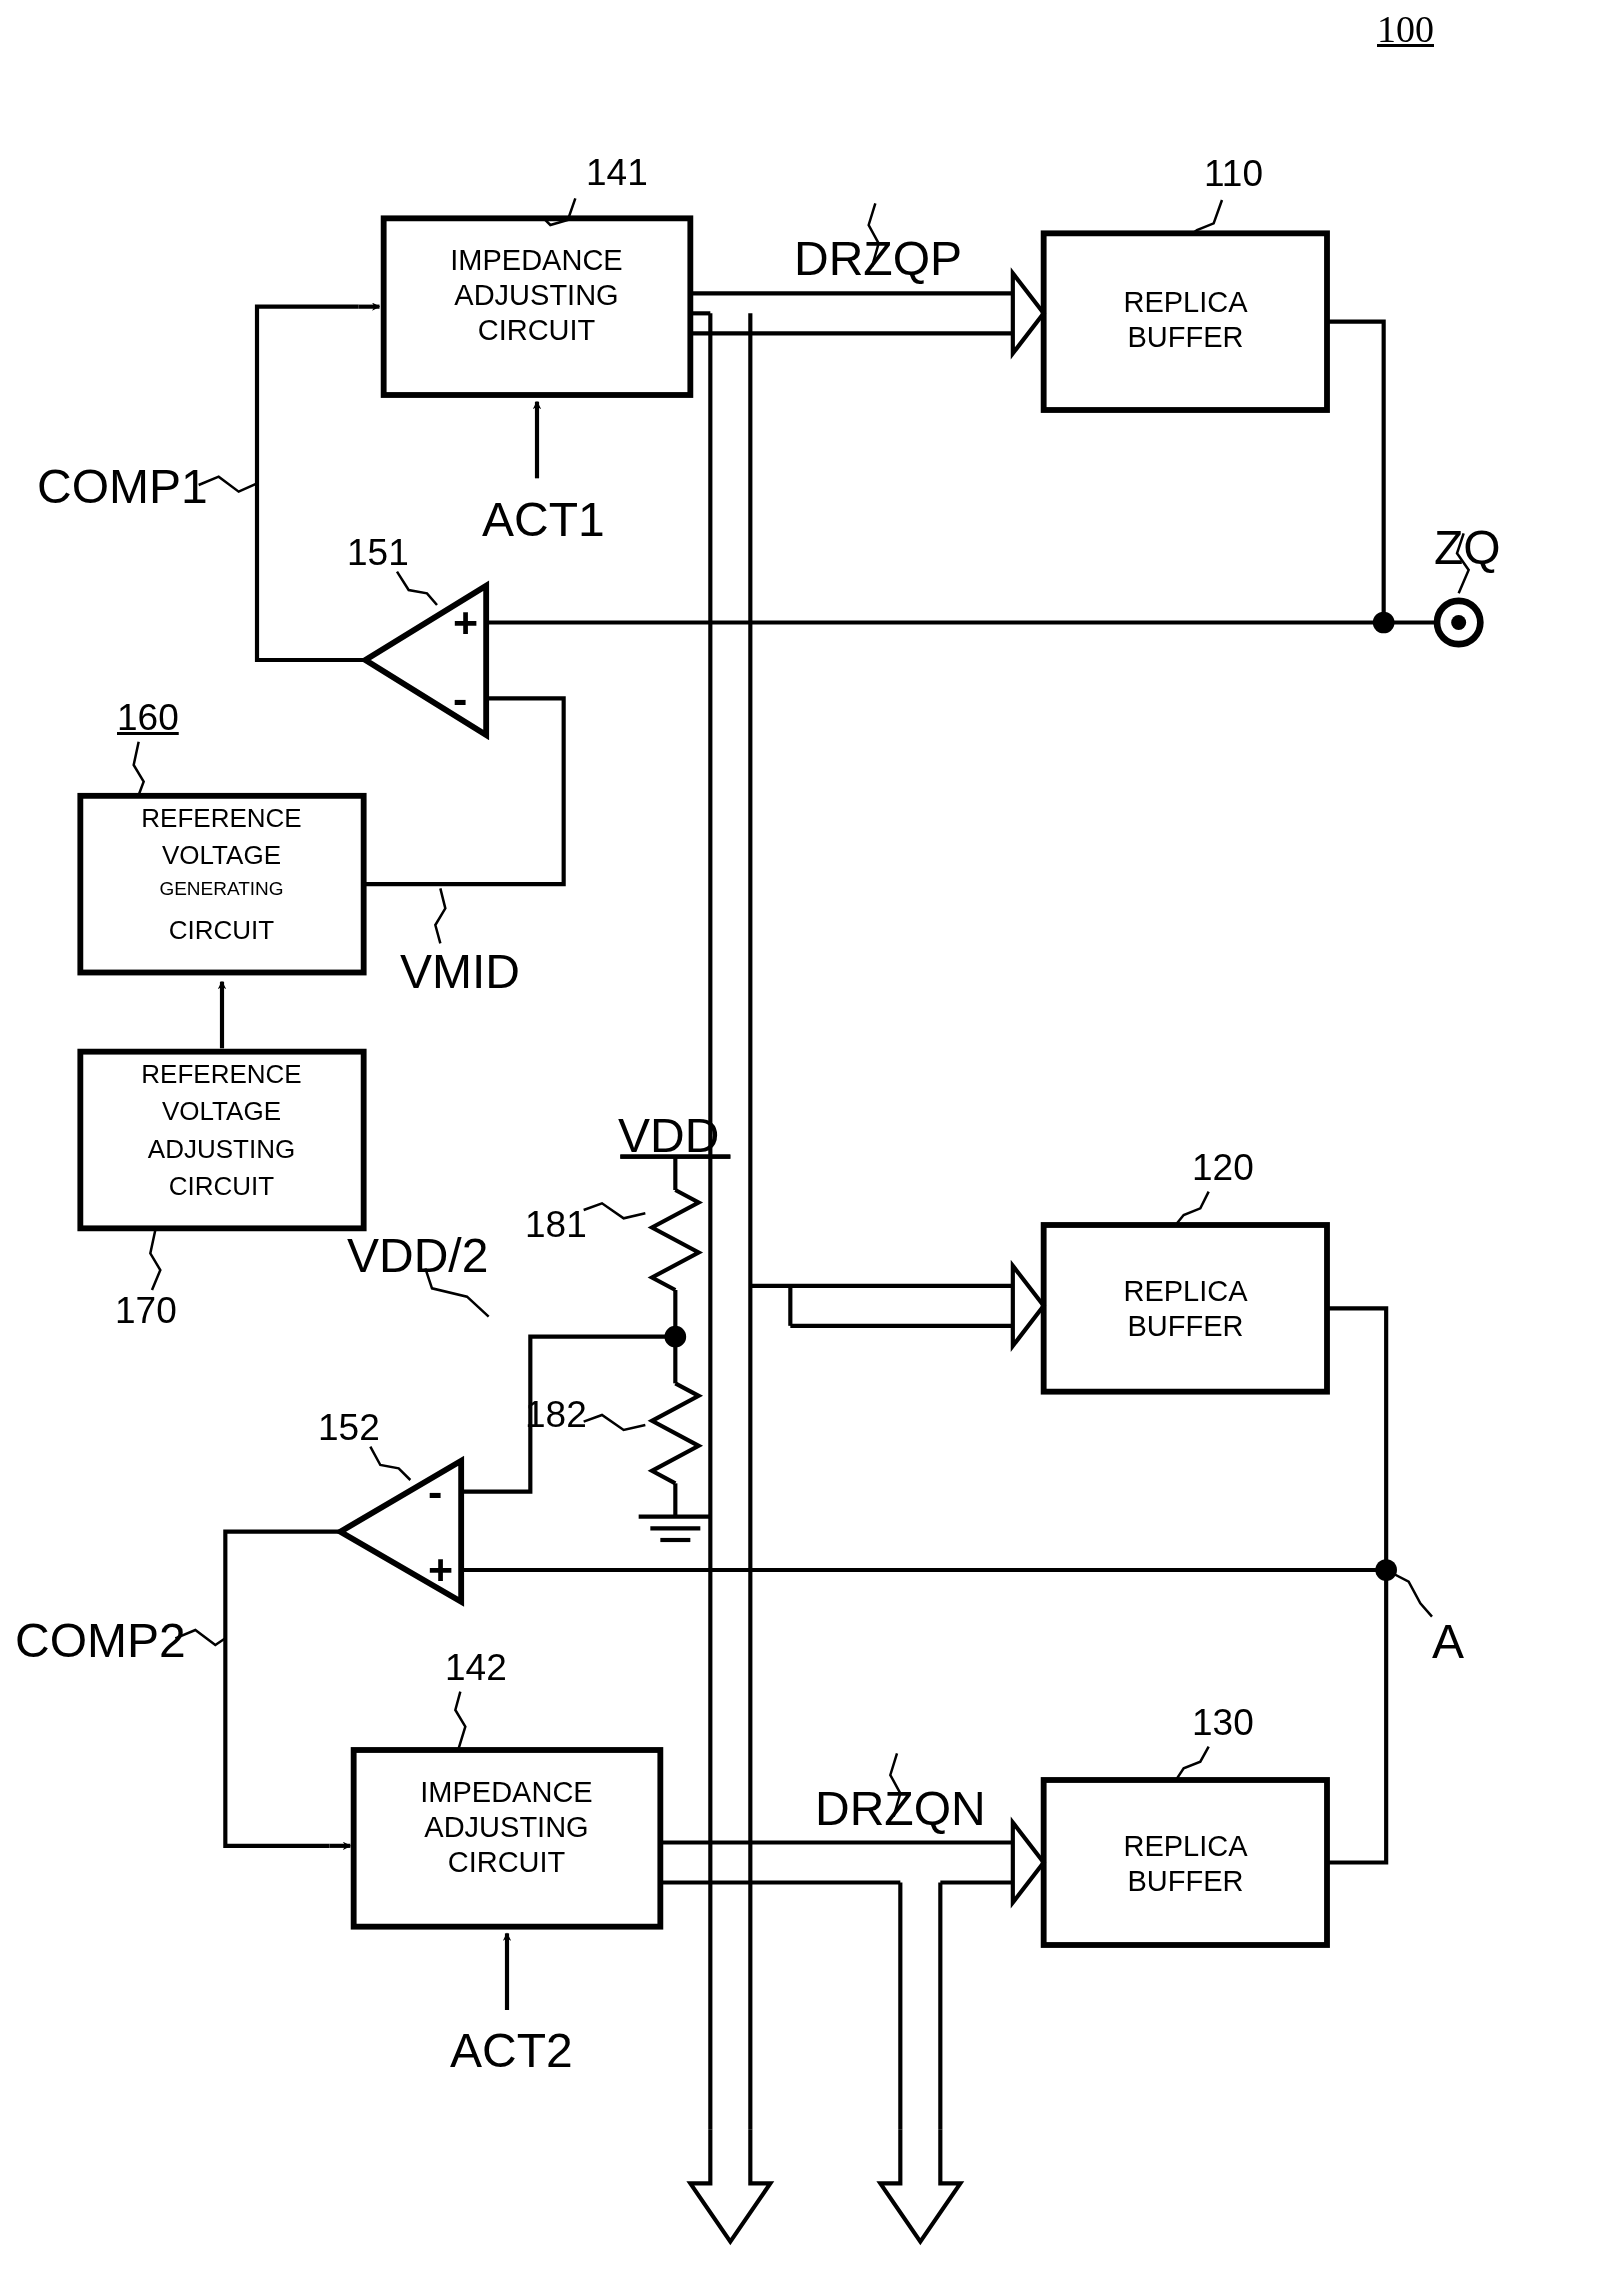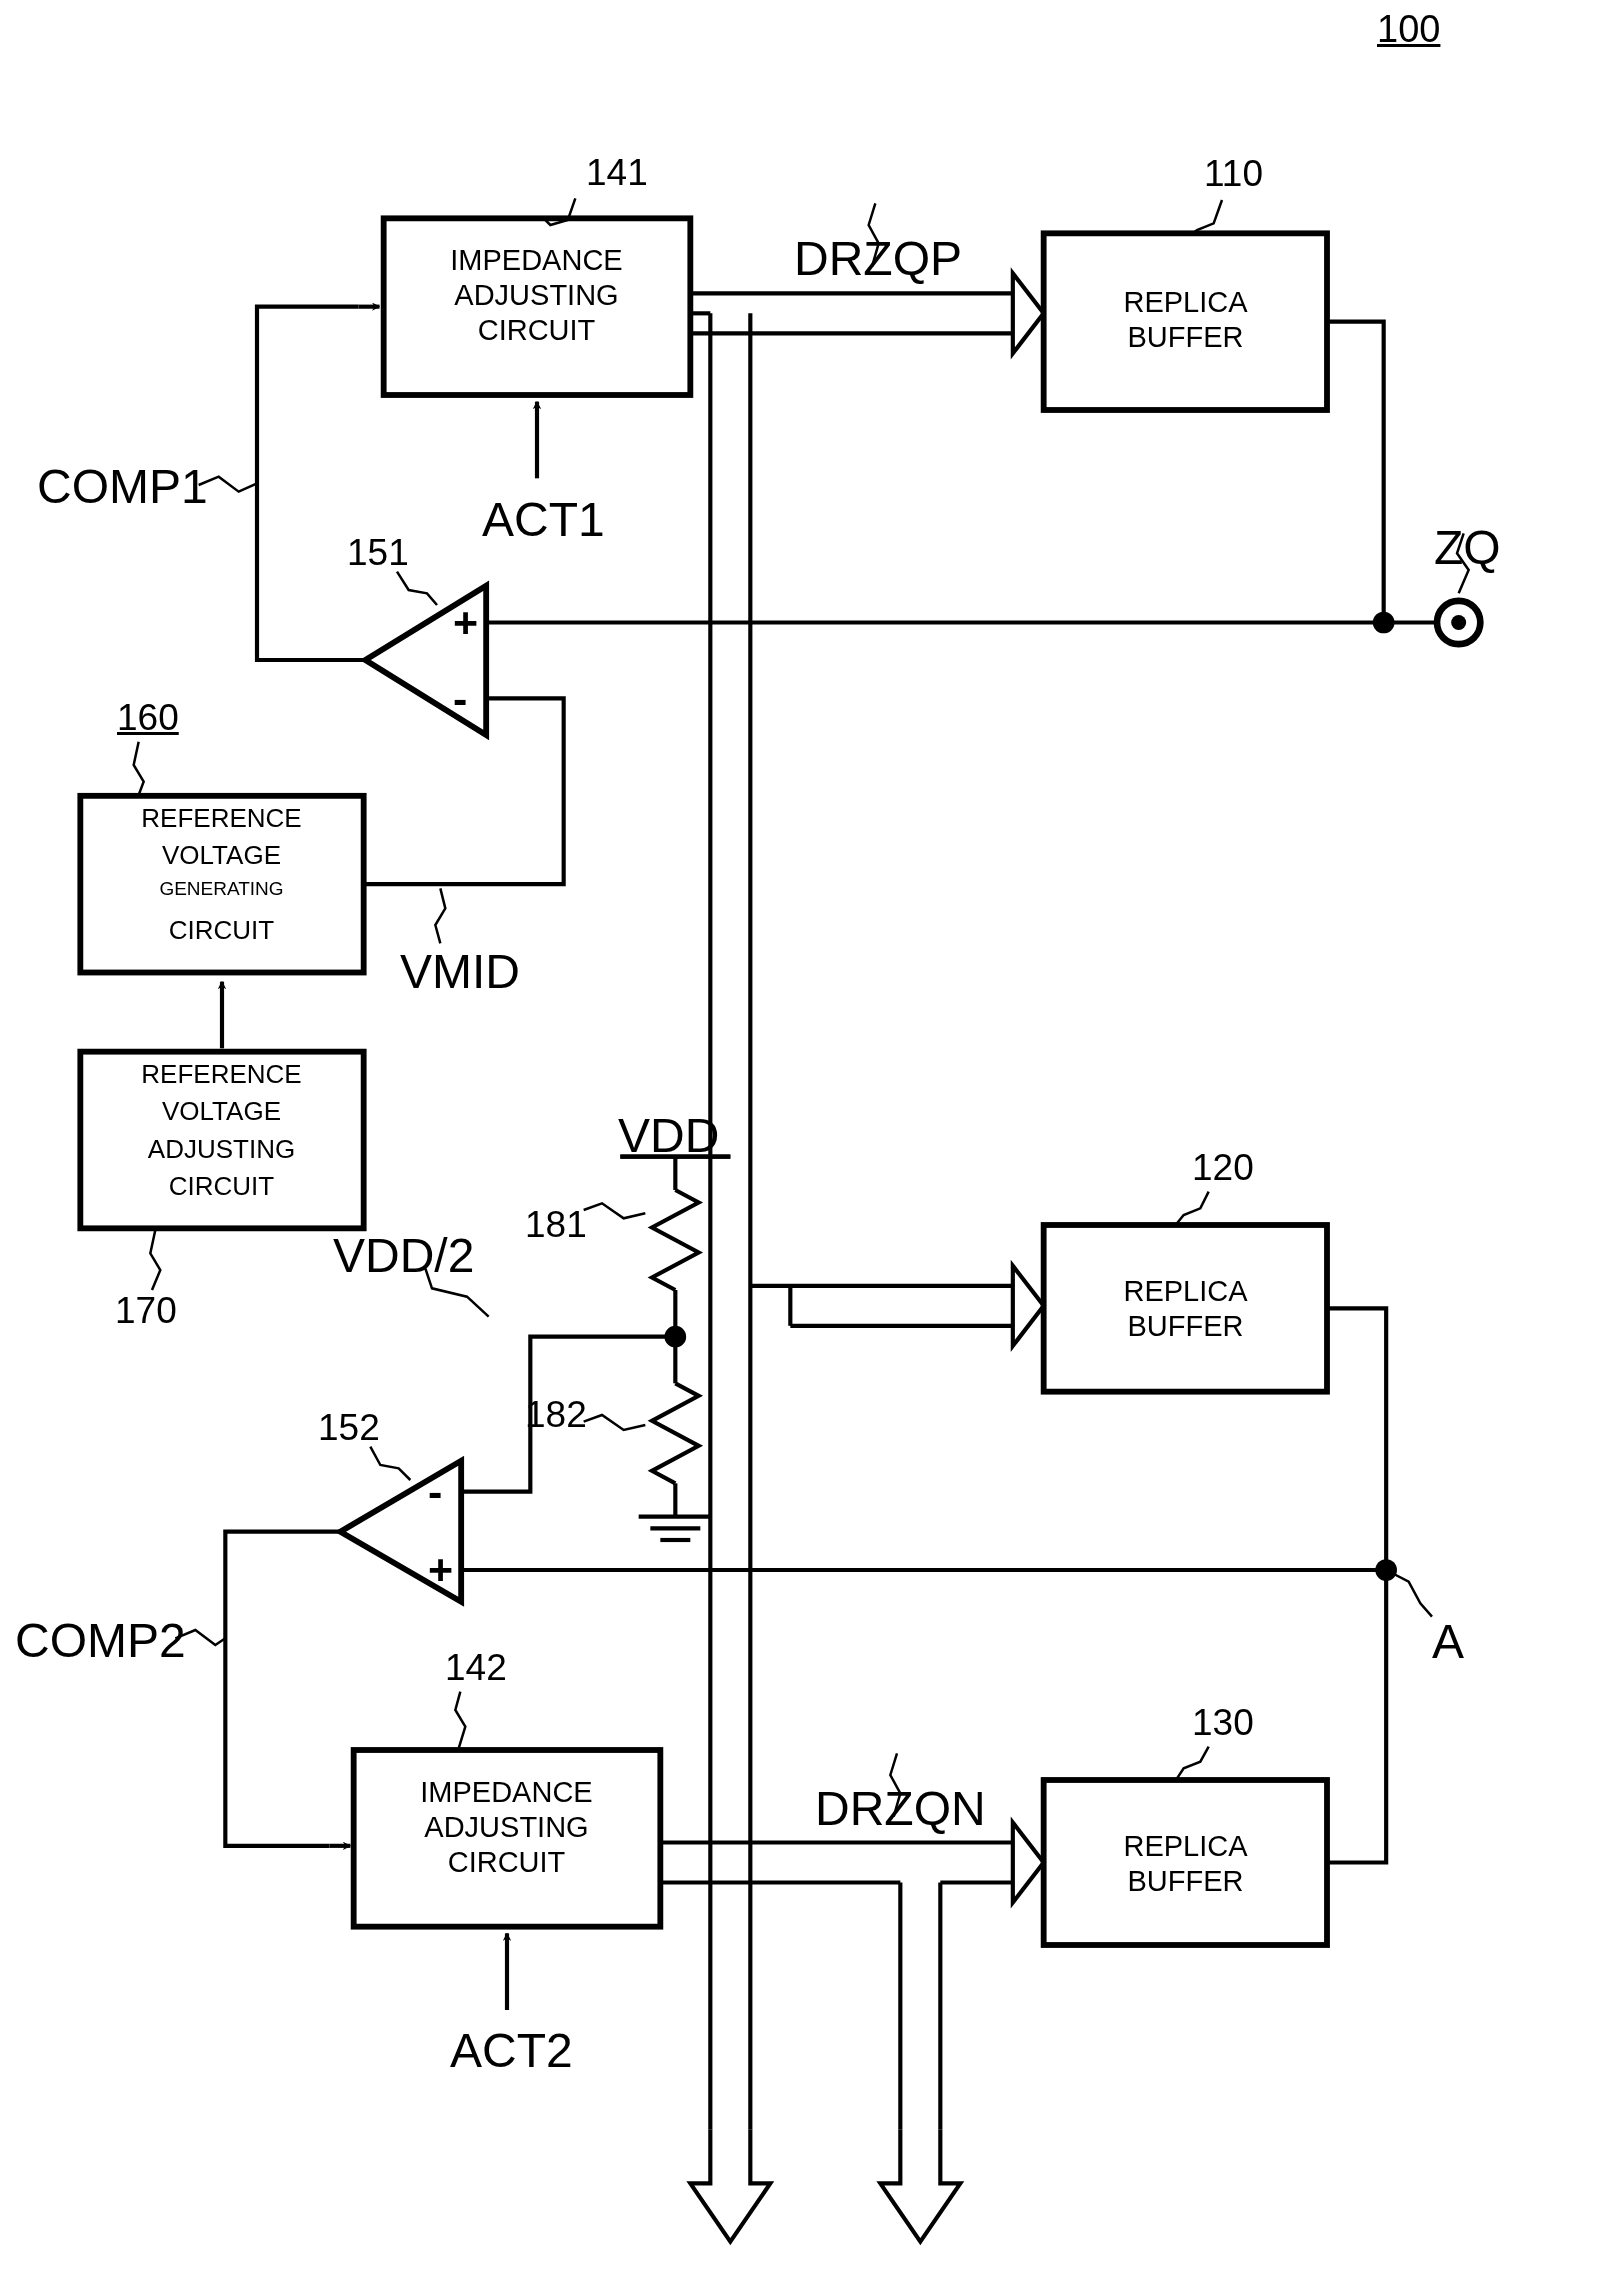--- a/index.html
+++ b/index.html
@@ -3,21 +3,21 @@
 <meta charset="utf-8">
 <style>
   html,body{margin:0;padding:0;background:#fff;}
   body{font-family:"Liberation Sans",sans-serif;}
   #page{position:relative;width:1599px;height:2295px;background:#ffffff;overflow:hidden;}
   svg.layer{position:absolute;left:0;top:0;width:1599px;height:2295px;}
   .lbl{position:absolute;color:#000;white-space:pre;line-height:1.12;}
   .num{font-size:37px;}
   .sig{font-size:48px;}
   .boxtext{font-size:29px;text-align:center;line-height:1.2;}
-  .figno{font-size:38px;text-decoration:underline;}
+  .figno{font-size:38px;text-decoration:underline;font-family:Liberation Serif, serif;}
   .cap{font-size:37px;}
   .pm{font-size:43px;font-weight:bold;}
 </style>
 </head>
 <body>
 
 <div id="page">
 
   <svg class="layer" viewBox="0 0 1918 2754">
     <defs>
@@ -175,21 +175,21 @@
   <div class="lbl pm" style="left:428px;top:1545px;">+</div>
 
   <div class="lbl sig" style="left:37px;top:460px;">COMP1</div>
   <div class="lbl sig" style="left:15px;top:1614px;">COMP2</div>
   <div class="lbl sig" style="left:482px;top:493px;">ACT1</div>
   <div class="lbl sig" style="left:450px;top:2024px;">ACT2</div>
   <div class="lbl sig" style="left:794px;top:232px;">DRZQP</div>
   <div class="lbl sig" style="left:815px;top:1782px;">DRZQN</div>
   <div class="lbl sig" style="left:400px;top:945px;">VMID</div>
   <div class="lbl sig" style="left:618px;top:1109px;">VDD</div>
-  <div class="lbl sig" style="left:333px;top:1229px;">VDD/2</div>
+  <div class="lbl sig" style="left:347px;top:1229px;">VDD/2</div>
   <div class="lbl sig" style="left:1434px;top:521px;">ZQ</div>
   <div class="lbl sig" style="left:1432px;top:1615px;">A</div>
 
   <div class="lbl num" style="left:525px;top:1182px;margin-top:22px;">181</div>
   <div class="lbl num" style="left:525px;top:1394px;">182</div>
 
 
 </div>
 
 

